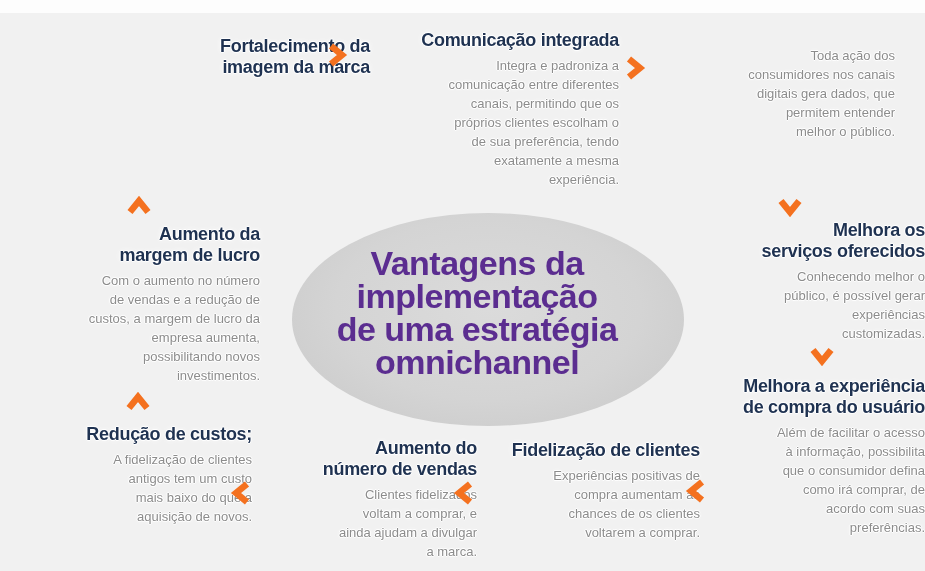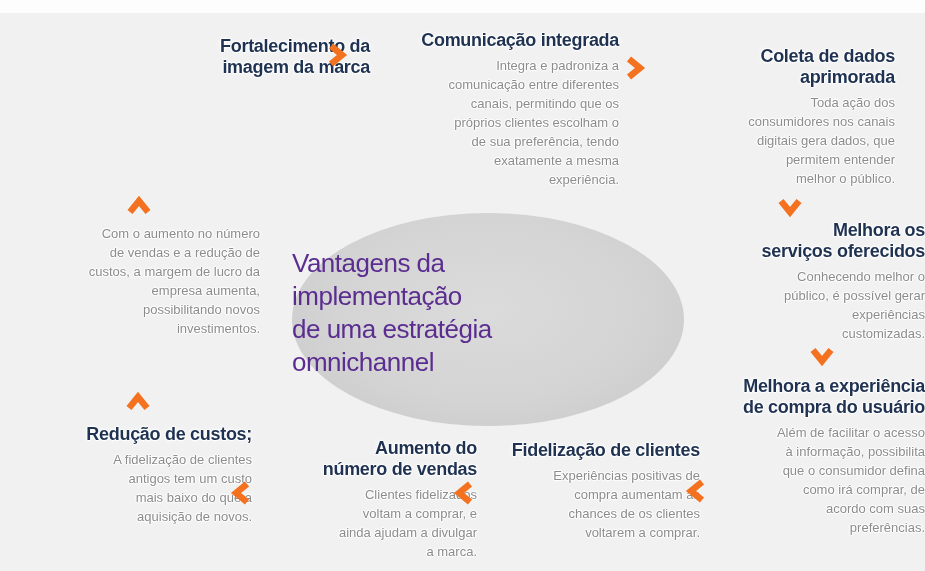--- a/index.html
+++ b/index.html
@@ -23,21 +23,22 @@
     background:#fdfdfd;
   }
   
   .ellipse{
     position:absolute;left:292px;top:213px;width:392px;height:213px;
     border-radius:50%;
     background:radial-gradient(ellipse at 50% 45%, #dbdbdb 0%, #d4d4d4 55%, #c7c7c7 100%);
   }
   .center-heading{
     position:absolute;left:292px;top:247px;width:370px;
-    font-size:26px;line-height:33px;font-weight:400;
+    text-align:center;
+    font-size:34px;line-height:33px;font-weight:700;
     letter-spacing:-0.5px;
     color:var(--center-purple);
     white-space:pre-line;
   }
   
   .node{position:absolute;text-align:right;}
   .node-title{
     font-size:18px;line-height:21px;font-weight:700;
     letter-spacing:-0.3px;
     color:var(--title-navy);
@@ -106,22 +107,20 @@
     <div class="node-desc">Integra e padroniza a
 comunicação entre diferentes
 canais, permitindo que os
 próprios clientes escolham o
 de sua preferência, tendo
 exatamente a mesma
 experiência.</div>
   </div>
 
   <div class="node n3">
-    <div class="node-title">Coleta de dados
-aprimorada</div>
     <div class="node-desc">Toda ação dos
 consumidores nos canais
 digitais gera dados, que
 permitem entender
 melhor o público.</div>
   </div>
 
   <div class="node n4">
     <div class="node-title">Melhora os
 serviços oferecidos</div>
@@ -161,20 +160,22 @@
 
   <div class="node n8">
     <div class="node-title">Redução de custos;</div>
     <div class="node-desc">A fidelização de clientes
 antigos tem um custo
 mais baixo do que a
 aquisição de novos.</div>
   </div>
 
   <div class="node n9">
+    <div class="node-title">Aumento da
+margem de lucro</div>
     <div class="node-desc">Com o aumento no número
 de vendas e a redução de
 custos, a margem de lucro da
 empresa aumenta,
 possibilitando novos
 investimentos.</div>
   </div>
 
   <div class="arrow a1 dir-right">
     <svg viewBox="0 0 24 24">

